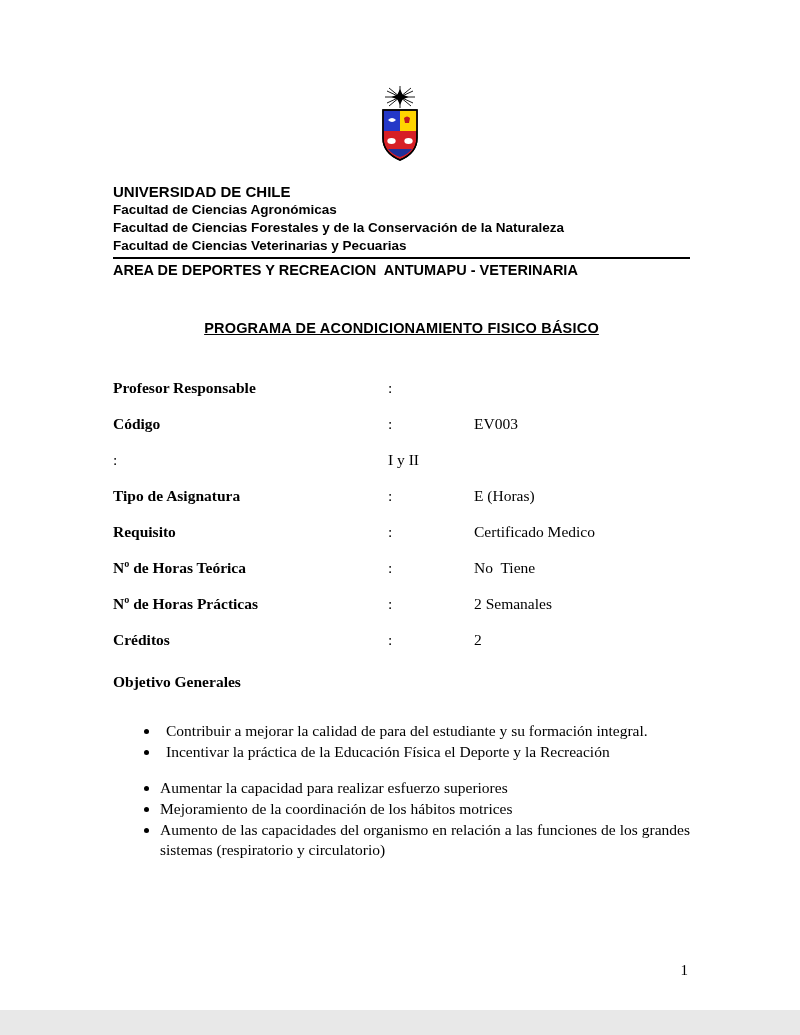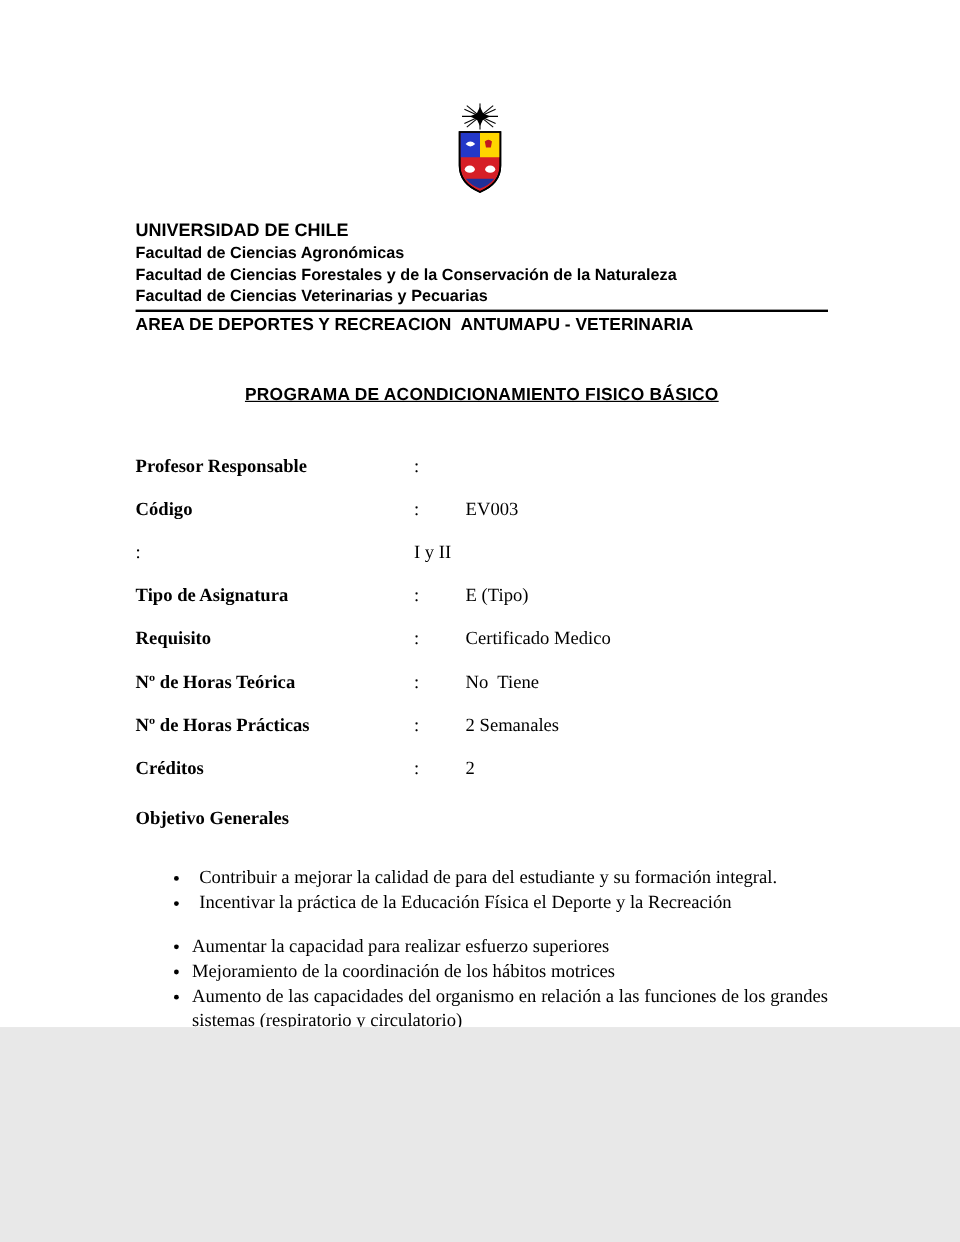--- a/index.html
+++ b/index.html
@@ -1,18 +1,18 @@
 <!DOCTYPE html>
 <html><head>
 <meta charset="utf-8">
 <style>
   html,body{margin:0;padding:0;background:#e8e8e8;}
   .page{
     position:relative;
-    width:800px;height:856px;
+    width:800px;height:1010px;
     margin:0 auto;
     background:#ffffff;
     font-family:"Liberation Serif", serif;
     color:#000;
     box-sizing:border-box;
     overflow:hidden;
   }
   .content{padding:0 110px 0 113px;}
 
   
@@ -37,20 +37,21 @@
   }
 
   
   .fields{margin-top:42px;}
   .row{
     display:grid;
     grid-template-columns:232px 43px 1fr;
     font-size:15.5px;
     line-height:19px;
     margin-bottom:17px;
+    gap:43px;
   }
   .row .lbl{font-weight:bold;}
   .row .sep{font-weight:normal;}
   .vline{display:block;}
   .val-indent .vline{padding-left:6px;}
   .pre{white-space:pre-wrap;}
 
   
   .section-heading{
     font-size:15.5px;
@@ -142,21 +143,21 @@
       </div>
 
       <div class="row">
         <span class="sep">:</span>
         <span class="val">I y II</span>
       </div>
 
       <div class="row">
         <span class="lbl">Tipo de Asignatura</span>
         <span class="sep">:</span>
-        <span class="val">E (Tipo)</span>
+        <span class="val">E (Horas)</span>
       </div>
 
       <div class="row">
         <span class="lbl">Requisito</span>
         <span class="sep">:</span>
         <span class="val">Certificado Medico</span>
       </div>
 
       <div class="row">
         <span class="lbl">Nº de Horas Teórica</span>

